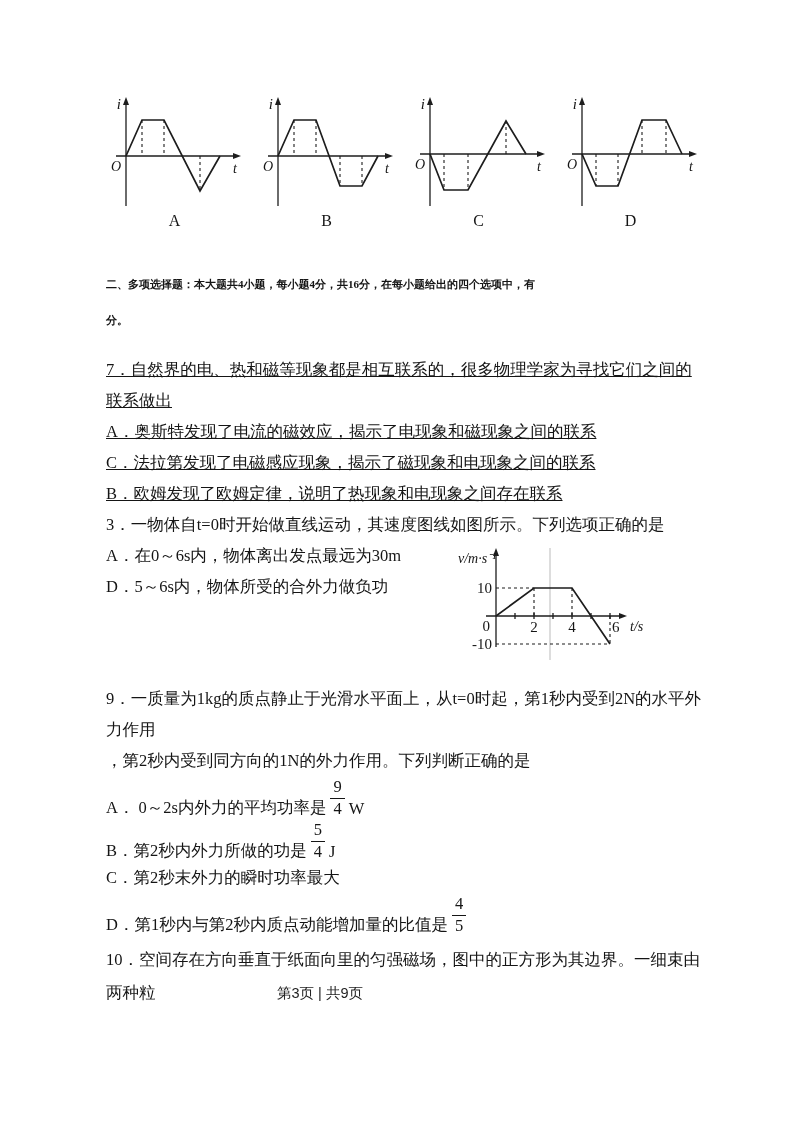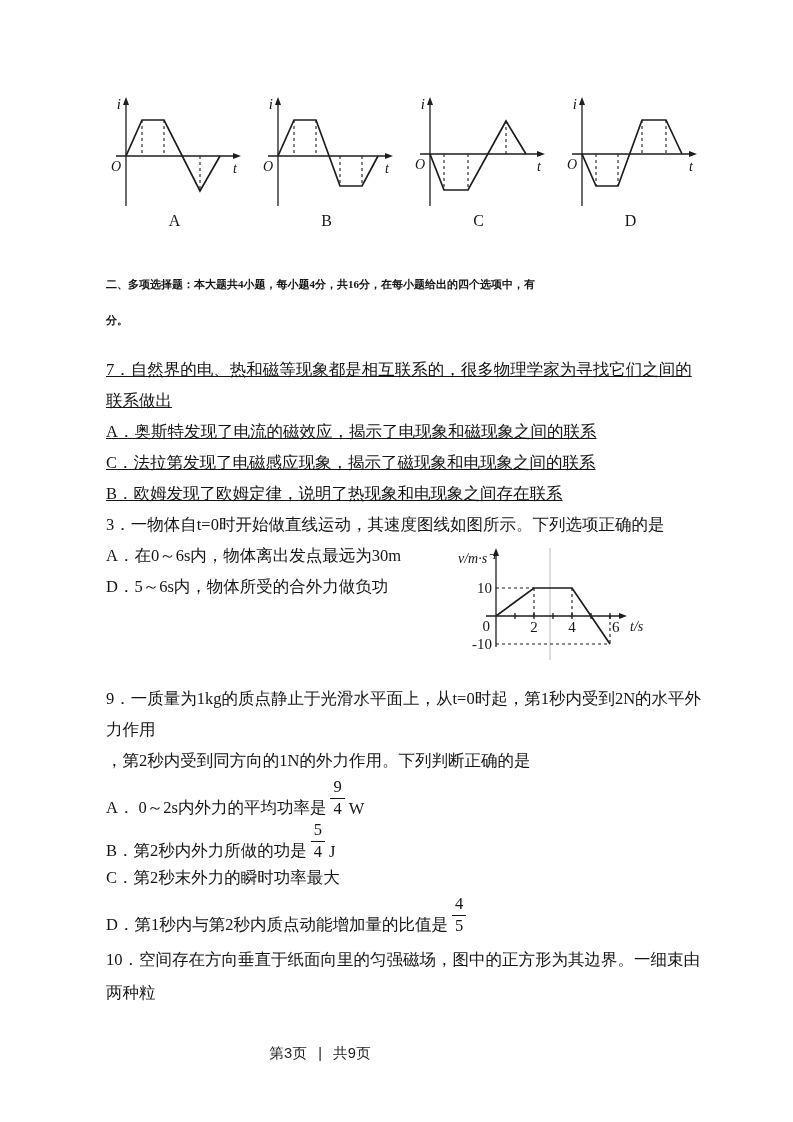--- a/index.html
+++ b/index.html
@@ -39,23 +39,23 @@
   .q9 { margin-top:12px; }
   .opt-frac { display:flex; align-items:flex-end; height:43px; }
   .frac {
     display:inline-flex; flex-direction:column; align-items:center;
     font-size:16.5px; line-height:1.15; margin:0 4px; text-align:center;
   }
   .frac .num { border-bottom:1.2px solid #151515; padding:0 3px 1px 3px; }
   .frac .den { padding-top:1px; }
   .q10 { margin-top:7px; }
   .footer {
-    position:absolute; top:1044px; left:0; width:640px;
+    position:absolute; top:984px; left:0; width:640px;
     text-align:center; font-size:14.5px; color:#222;
-    font-family:Liberation Mono, monospace;
+    font-family:Liberation Sans, sans-serif;
   }
 </style>
 </head>
 <body>
 
 <div class="page">
 
   <div class="fig-row">
 
     <div class="fig">

